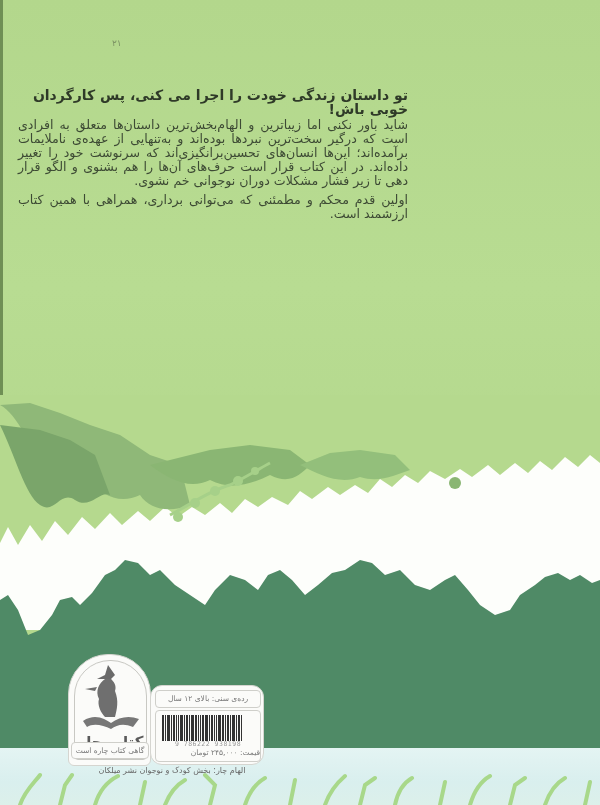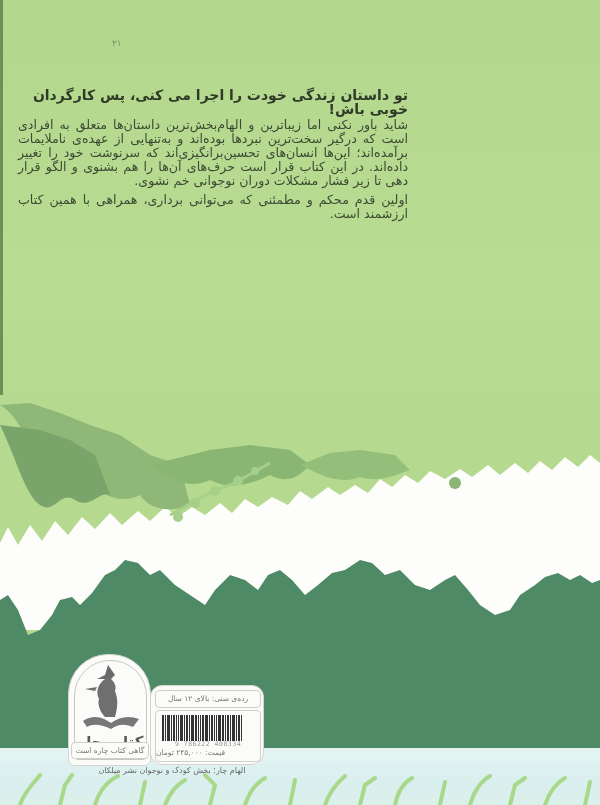--- a/index.html
+++ b/index.html
@@ -54,21 +54,21 @@
     font-size: 7.5px; color: #777; text-align: center; line-height: 16px; direction: rtl;
   }
   .barcode-box {
     position: absolute; left: 4px; top: 24px; width: 104px; height: 50px;
     border: 1px solid #cfcfca; border-radius: 4px;
   }
   .barcode { position: absolute; left: 6px; top: 4px; width: 92px; height: 26px; display: flex; align-items: stretch; }
   .barcode span { display: block; background: #333; height: 100%; margin-right: 1px; }
   .isbn { position: absolute; left: 0; top: 29px; width: 100%; font-size: 6.5px; color: #999; text-align: center;
     font-family: "DejaVu Sans Mono", monospace; letter-spacing: 0.5px; }
-  .price { position: absolute; left: 0; top: 37px; width: 100%; font-size: 7.5px; color: #777; text-align: left; direction: rtl; }
+  .price { position: absolute; left: 0; top: 37px; width: 100%; font-size: 7.5px; color: #777; text-align: right; direction: rtl; }
   .publisher-line {
     position: absolute; left: 6px; top: 116px; width: 196px; font-size: 8px; color: #666;
     direction: rtl; text-align: center;
   }
 </style>
 </head>
 <body>
 
 <div class="cover">
   <div class="top-bg"></div>
@@ -167,20 +167,20 @@
             <span style="width:3px"></span>
             <span style="width:2px"></span>
             <span style="width:1px"></span>
           <span style="width:2px"></span>
             <span style="width:1px"></span>
             <span style="width:3px"></span>
             <span style="width:1px"></span>
           <span style="width:2px"></span>
             <span style="width:1px"></span>
         </div>
-        <div class="isbn">9 786222 408334</div>
+        <div class="isbn">9 786222 938198</div>
         <div class="price">قیمت: ۲۴۵,۰۰۰ تومان</div>
       </div>
     </div>
 
     <div class="publisher-line">الهام چار: بخش کودک و نوجوان نشر میلکان</div>
   </div>
 </div>
 
 </body></html>

